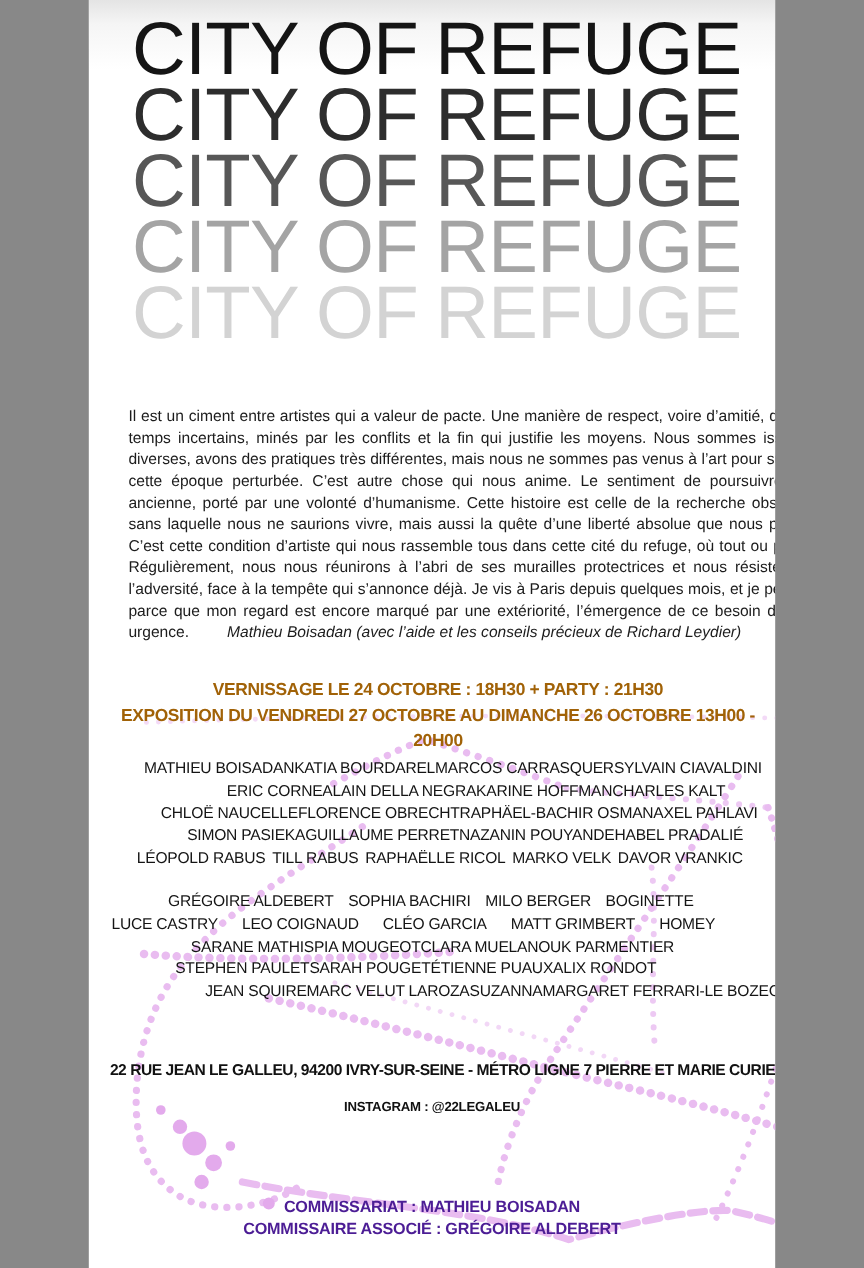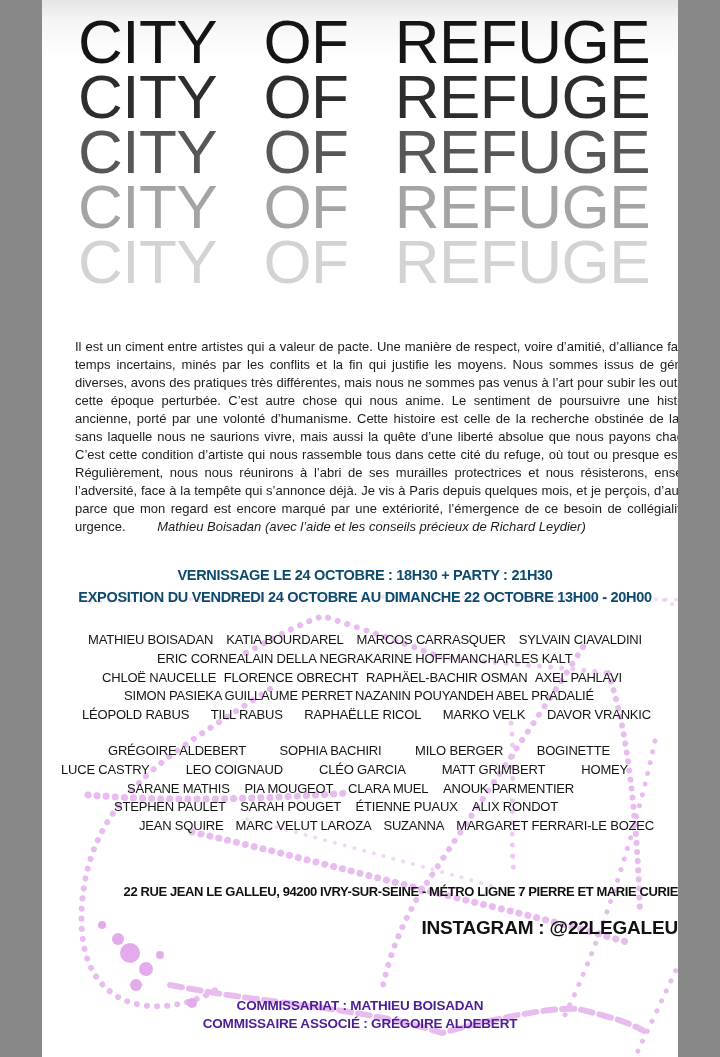--- a/index.html
+++ b/index.html
@@ -1,18 +1,18 @@
 <!DOCTYPE html>
 <html><head>
 <meta charset="utf-8">
 <style>
   html,body{margin:0;padding:0;background:#888;}
   .poster{
     position:relative;
-    width:636px;height:1057px;
+    width:572px;height:1057px;
     margin:0 auto;
     background:#ffffff;
     overflow:hidden;
     font-family:"Liberation Sans","DejaVu Sans",sans-serif;
     color:#161616;
   }
   .top-shade{
     position:absolute;top:0;left:0;right:0;height:70px;
     background:linear-gradient(#e4e4e4 0px,#f5f5f5 20px,rgba(255,255,255,0) 58px);
     pointer-events:none;z-index:0;
@@ -29,21 +29,21 @@
   
   .intro{
     position:absolute;top:338px;left:33px;width:653px;margin:0;z-index:1;
     font-size:13px;line-height:18px;text-align:justify;color:#1c1c1c;
   }
   .intro em{font-style:italic;margin-left:28px;}
   
   .event{
     position:absolute;top:565px;left:0;right:0;z-index:1;
     text-align:center;font-weight:700;font-size:14.5px;line-height:21.5px;
-    letter-spacing:-0.3px;color:#0c4a6e;margin-left:10px;
+    letter-spacing:-0.3px;color:#a16207;margin-left:10px;
   }
   
   .names{position:absolute;left:0;right:0;z-index:1;font-size:13px;color:#141414;}
   .g1{top:631px;}
   .g2{top:742px;}
   .name-line{
     display:flex;justify-content:space-between;
     line-height:18.8px;letter-spacing:-0.2px;white-space:nowrap;
   }
   .g1 .name-line:nth-child(1){padding:0 36px 0 46px;}
@@ -56,21 +56,21 @@
   .g2 .name-line:nth-child(3){padding:0 104px 0 85px;}
   .g2 .name-line:nth-child(4){padding:0 120px 0 72px;}
   .g2 .name-line:nth-child(5){padding:0 24px 0 97px;}
   
   .address{
     position:absolute;top:884px;left:0;right:0;z-index:1;
     text-align:right;font-weight:700;font-size:13px;letter-spacing:-0.4px;color:#111;
   }
   .instagram{
     position:absolute;top:917px;left:0;right:0;z-index:1;
-    text-align:right;font-weight:700;font-size:19px;letter-spacing:-0.2px;color:#111;
+    text-align:center;font-weight:700;font-size:11px;letter-spacing:-0.2px;color:#111;
   }
   .credits{
     position:absolute;top:997px;left:0;right:0;z-index:1;
     text-align:center;font-weight:700;font-size:13.5px;line-height:17.5px;
     letter-spacing:-0.2px;color:#4c1d95;
   }
 </style>
 </head>
 <body>
 
@@ -134,21 +134,21 @@
     </div>
   </header>
 
   <p class="intro">
     <span>Il est un ciment entre artistes qui a valeur de pacte. Une manière de respect, voire d’amitié, d’alliance face à des temps incertains, minés par les conflits et la fin qui justifie les moyens. Nous sommes issus de générations diverses, avons des pratiques très différentes, mais nous ne sommes pas venus à l’art pour subir les outrages de cette époque perturbée. C’est autre chose qui nous anime. Le sentiment de poursuivre une histoire très ancienne, porté par une volonté d’humanisme. Cette histoire est celle de la recherche obstinée de la beauté, sans laquelle nous ne saurions vivre, mais aussi la quête d’une liberté absolue que nous payons chaque jour. C’est cette condition d’artiste qui nous rassemble tous dans cette cité du refuge, où tout ou presque est permis. Régulièrement, nous nous réunirons à l’abri de ses murailles protectrices et nous résisterons, ensemble, à l’adversité, face à la tempête qui s’annonce déjà. Je vis à Paris depuis quelques mois, et je perçois, d’autant plus parce que mon regard est encore marqué par une extériorité, l’émergence de ce besoin de collégialité. Il y a urgence. </span>
     <em>Mathieu Boisadan (avec l’aide et les conseils précieux de Richard Leydier)</em>
   </p>
 
   <div class="event">
     <div>VERNISSAGE LE 24 OCTOBRE : 18H30 + PARTY : 21H30</div>
-    <div>EXPOSITION DU VENDREDI 24 OCTOBRE AU DIMANCHE 22 OCTOBRE 13H00 - 20H00</div>
+    <div>EXPOSITION DU VENDREDI 27 OCTOBRE AU DIMANCHE 26 OCTOBRE 13H00 - 20H00</div>
   </div>
 
   <div class="names g2">
       <div class="name-line">
         <span>GRÉGOIRE ALDEBERT</span>
         <span>SOPHIA BACHIRI</span>
         <span>MILO BERGER</span>
         <span>BOGINETTE</span>
       </div>
       <div class="name-line">

